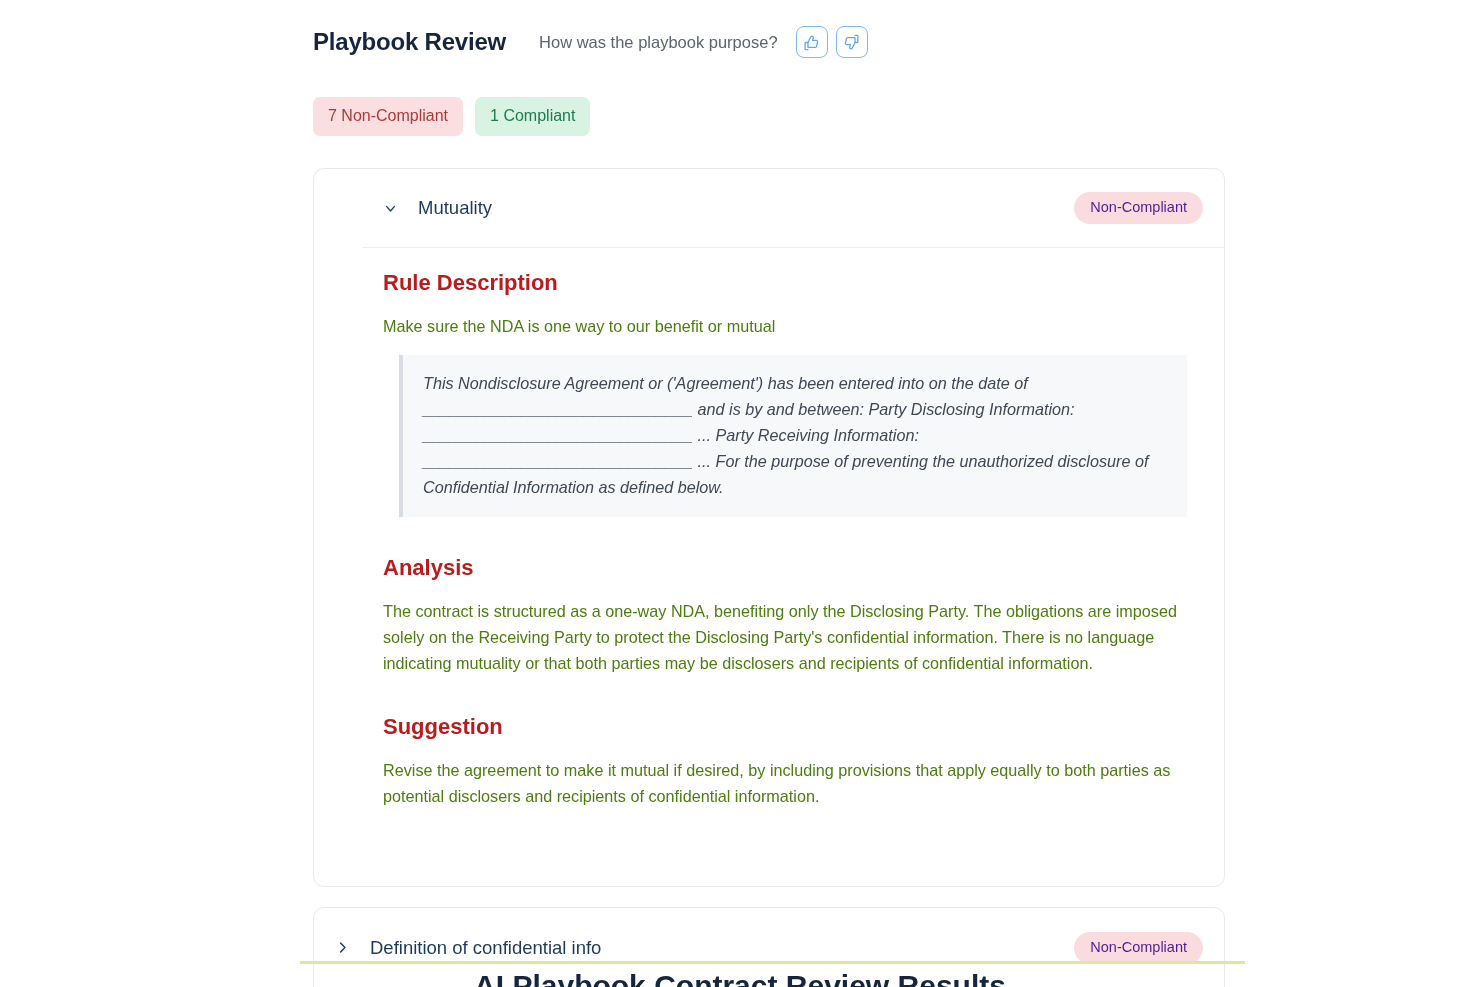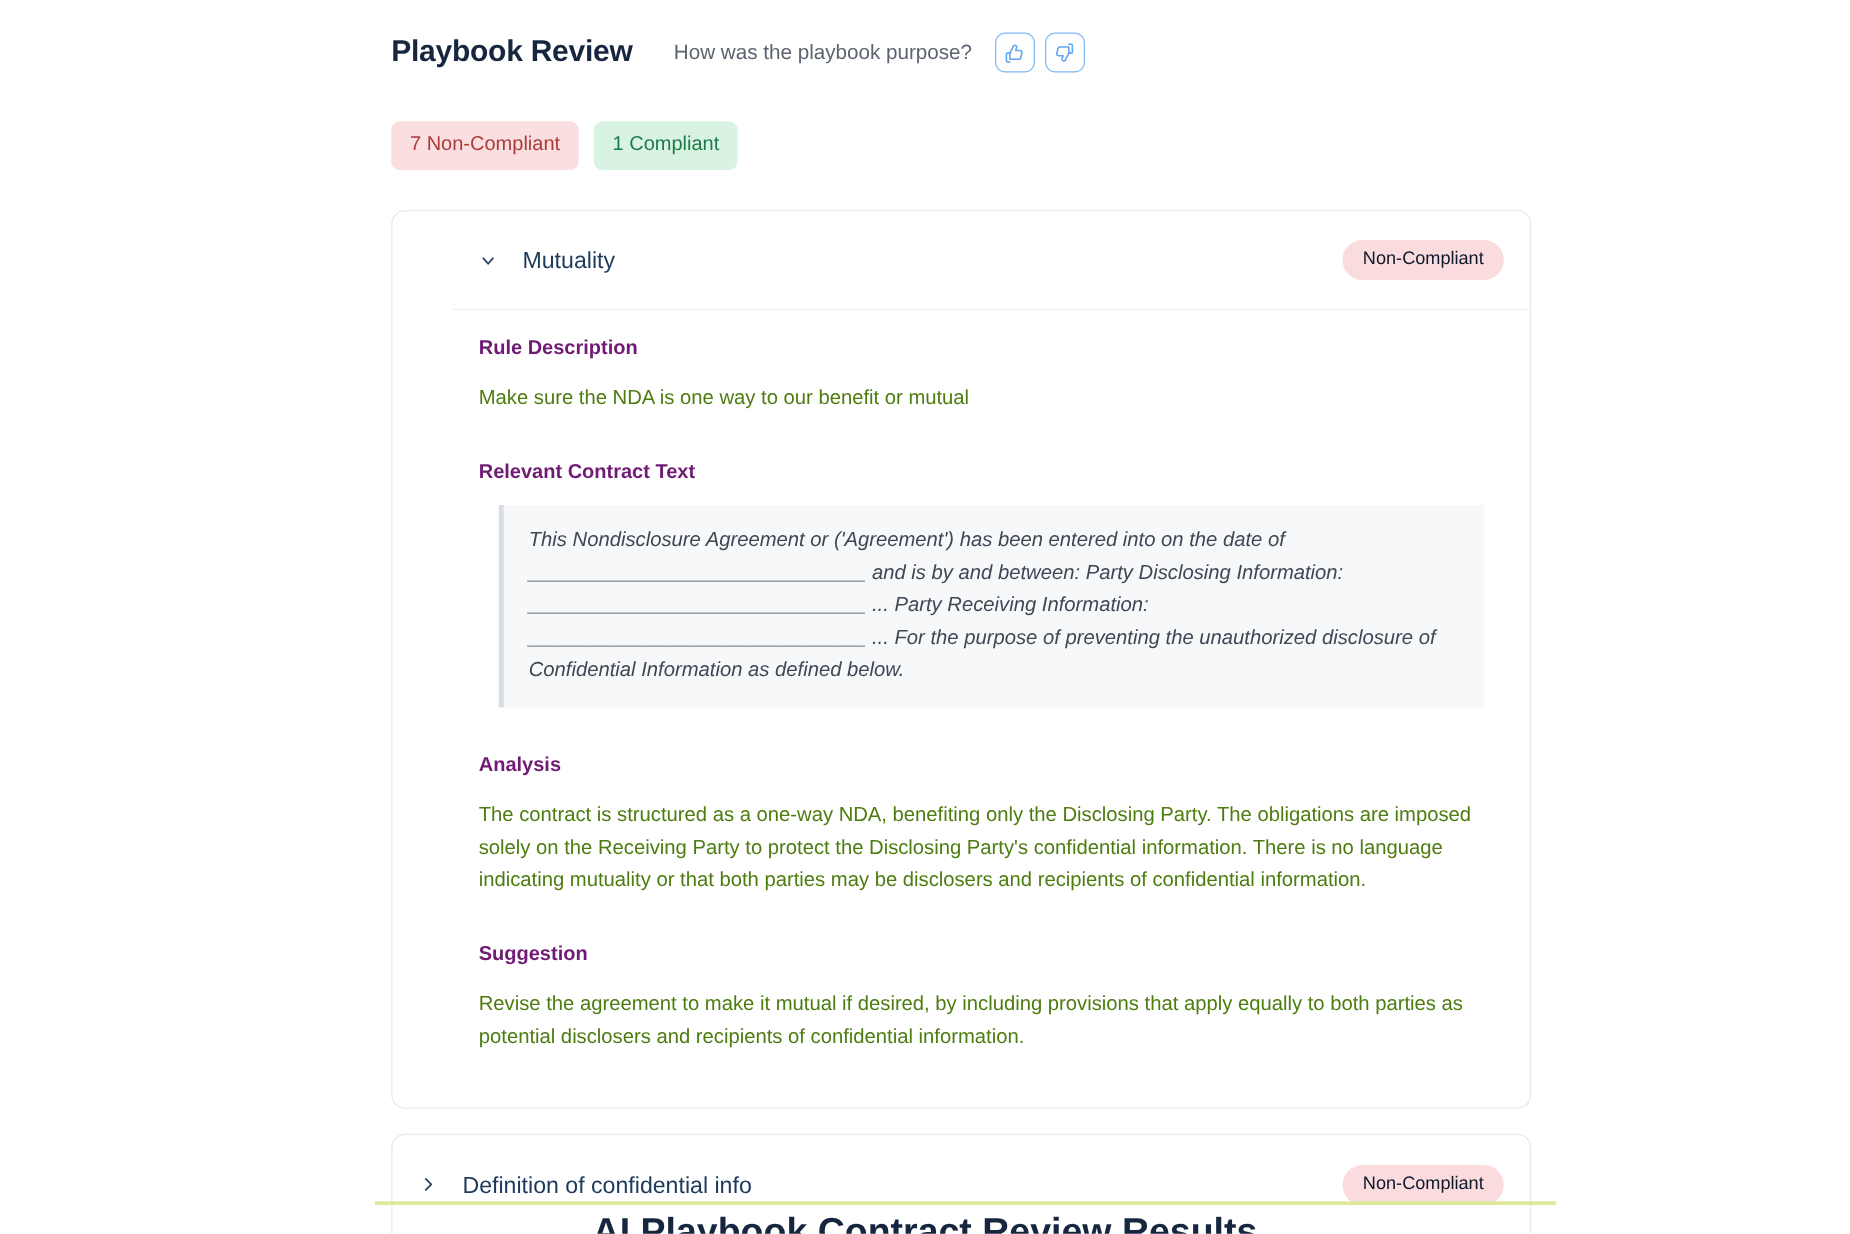--- a/index.html
+++ b/index.html
@@ -120,29 +120,29 @@
   .pill {
     border-radius: 999px;
     padding: 7px 16px 8px 16px;
     font-size: 14.5px;
     line-height: 17px;
     white-space: nowrap;
     flex: 0 0 auto;
   }
   .pill-noncompliant {
     background: #fbdcde;
-    color: #0f172a;
+    color: #4c1d95;
   }
 
   .card-body { padding: 22px 21px 26px 21px; }
 
   .section-heading {
-    font-size: 16px;
+    font-size: 22px;
     font-weight: bold;
-    color: #701a75;
+    color: #b91c1c;
     margin: 0 0 17px 0;
   }
   .section-heading.spaced { margin-top: 38px; }
   .body-text {
     font-size: 16.2px;
     line-height: 26px;
     color: #4d7c0f;
     margin: 0;
     max-width: 858px;
   }
@@ -226,21 +226,20 @@
         </svg>
       </span>
       <span class="card-title">Mutuality</span>
       <span class="pill pill-noncompliant">Non-Compliant</span>
     </div>
     <div class="card-body">
 
       <h3 class="section-heading">Rule Description</h3>
       <p class="body-text">Make sure the NDA is one way to our benefit or mutual</p>
 
-      <h3 class="section-heading spaced">Relevant Contract Text</h3>
       <blockquote class="quote">
         <p>This Nondisclosure Agreement or ('Agreement') has been entered into on the date of ______________________________ and is by and between: Party Disclosing Information: ______________________________ ... Party Receiving Information: ______________________________ ... For the purpose of preventing the unauthorized disclosure of Confidential Information as defined below.</p>
       </blockquote>
 
       <h3 class="section-heading spaced">Analysis</h3>
       <p class="body-text">The contract is structured as a one-way NDA, benefiting only the Disclosing Party. The obligations are imposed solely on the Receiving Party to protect the Disclosing Party's confidential information. There is no language indicating mutuality or that both parties may be disclosers and recipients of confidential information.</p>
 
       <h3 class="section-heading spaced">Suggestion</h3>
       <p class="body-text">Revise the agreement to make it mutual if desired, by including provisions that apply equally to both parties as potential disclosers and recipients of confidential information.</p>
 

